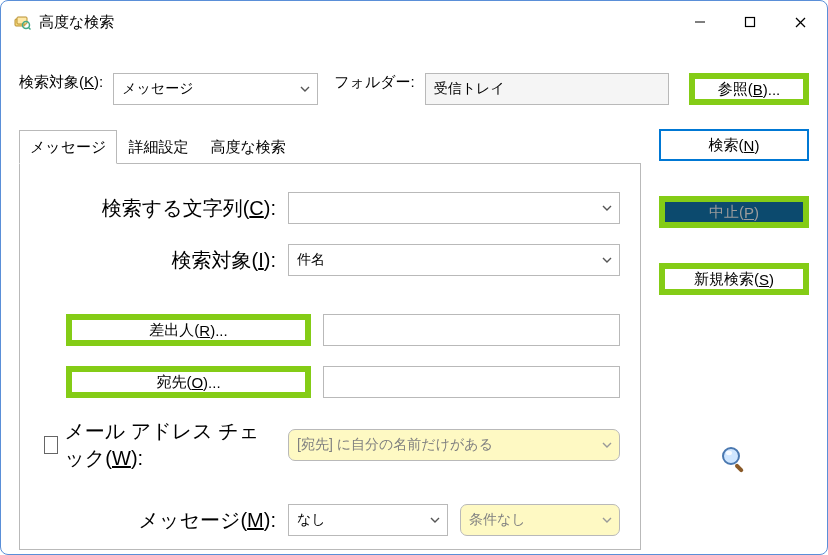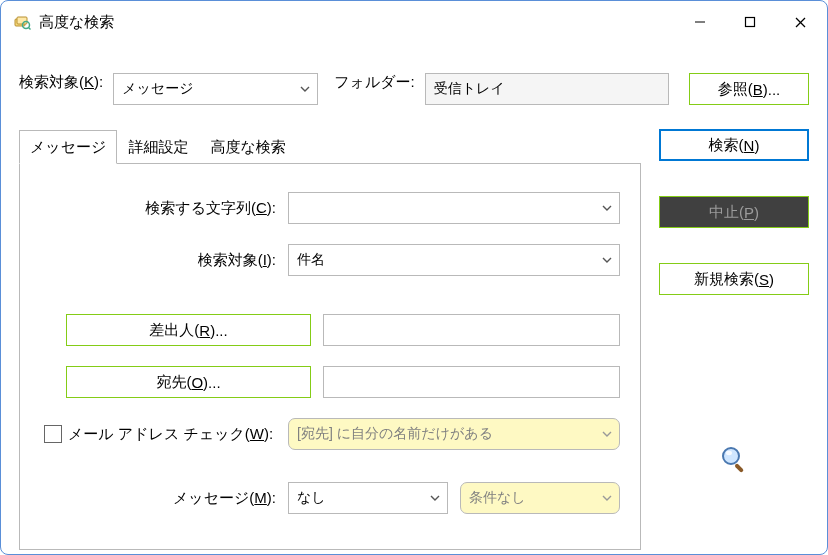--- a/index.html
+++ b/index.html
@@ -10,33 +10,33 @@
 .titlebar .spacer { flex: 1; }
 .winbtn { width: 50px; height: 40px; display: flex; align-items: center; justify-content: center; }
 .content { padding: 8px 18px 18px 18px; }
 .toprow { display: flex; align-items: flex-start; gap: 10px; margin: 22px 0 24px 0; }
 .lbl { font-size: 15px; white-space: nowrap; }
 .u { text-decoration: underline; }
 .select { position: relative; height: 32px; border: 1px solid #b9b9b9; background: #fff; display: flex; align-items: center; padding: 0 26px 0 8px; }
 .select.disabled { background: #fef9c3; color: #808080; border-radius: 7px; }
 .select .chev { position: absolute; right: 6px; top: 50%; transform: translateY(-50%); }
 .readonly-field { height: 32px; border: 1px solid #b9b9b9; background: #f5f5f5; display: flex; align-items: center; padding: 0 8px; }
-.btn { height: 32px; border: 1px solid #84cc16; background: #fff; display: flex; align-items: center; justify-content: center; padding: 0 14px; font-size: 15px; cursor: default; }
+.btn { height: 32px; border: 6px solid #84cc16; background: #fff; display: flex; align-items: center; justify-content: center; padding: 0 14px; font-size: 15px; cursor: default; }
 .btn.primary { border: 2px solid #0078d4; }
-.btn.disabled { color: #9c9c9c; background: #404040; }
+.btn.disabled { color: #9c9c9c; background: #0c4a6e; }
 .textinput { height: 32px; border: 1px solid #b9b9b9; background: #fff; padding: 0 6px; }
 .lower { display: flex; gap: 18px; }
 .leftcol { flex: 1; }
 .rightcol { width: 150px; display: flex; flex-direction: column; gap: 35px; }
 .tabbar { display: flex; border-bottom: 1px solid #b9b9b9; margin-bottom: 0; }
 .tab { padding: 7px 10px 6px 10px; border: 1px solid transparent; position: relative; top: 1px; font-size: 15px; }
 .tab.active { border: 1px solid #b9b9b9; border-bottom: 1px solid #fff; background: #fff; }
 .panel { border: 1px solid #b9b9b9; border-top: none; padding: 28px 20px 40px 20px; height: 386px; }
 .row { display: flex; align-items: center; margin-bottom: 20px; gap: 12px; }
-.rowlabel { width: 236px; text-align: right; font-size: 15px; }
+.rowlabel { width: 236px; text-align: right; font-size: 20px; }
 .rowlabel-btn { width: 271px; padding-left: 26px; }
 .checkbox { width: 18px; height: 18px; border: 1px solid #666; margin-right: 6px; display: inline-block; vertical-align: middle; }
 .chk-row { display: flex; align-items: center; }
 .glass-icon { margin-top: 114px; align-self: center; }
 svg { display: block; }
 .chev svg { width: 12px; height: 12px; }
 </style>
 </head>
 <body>
 

